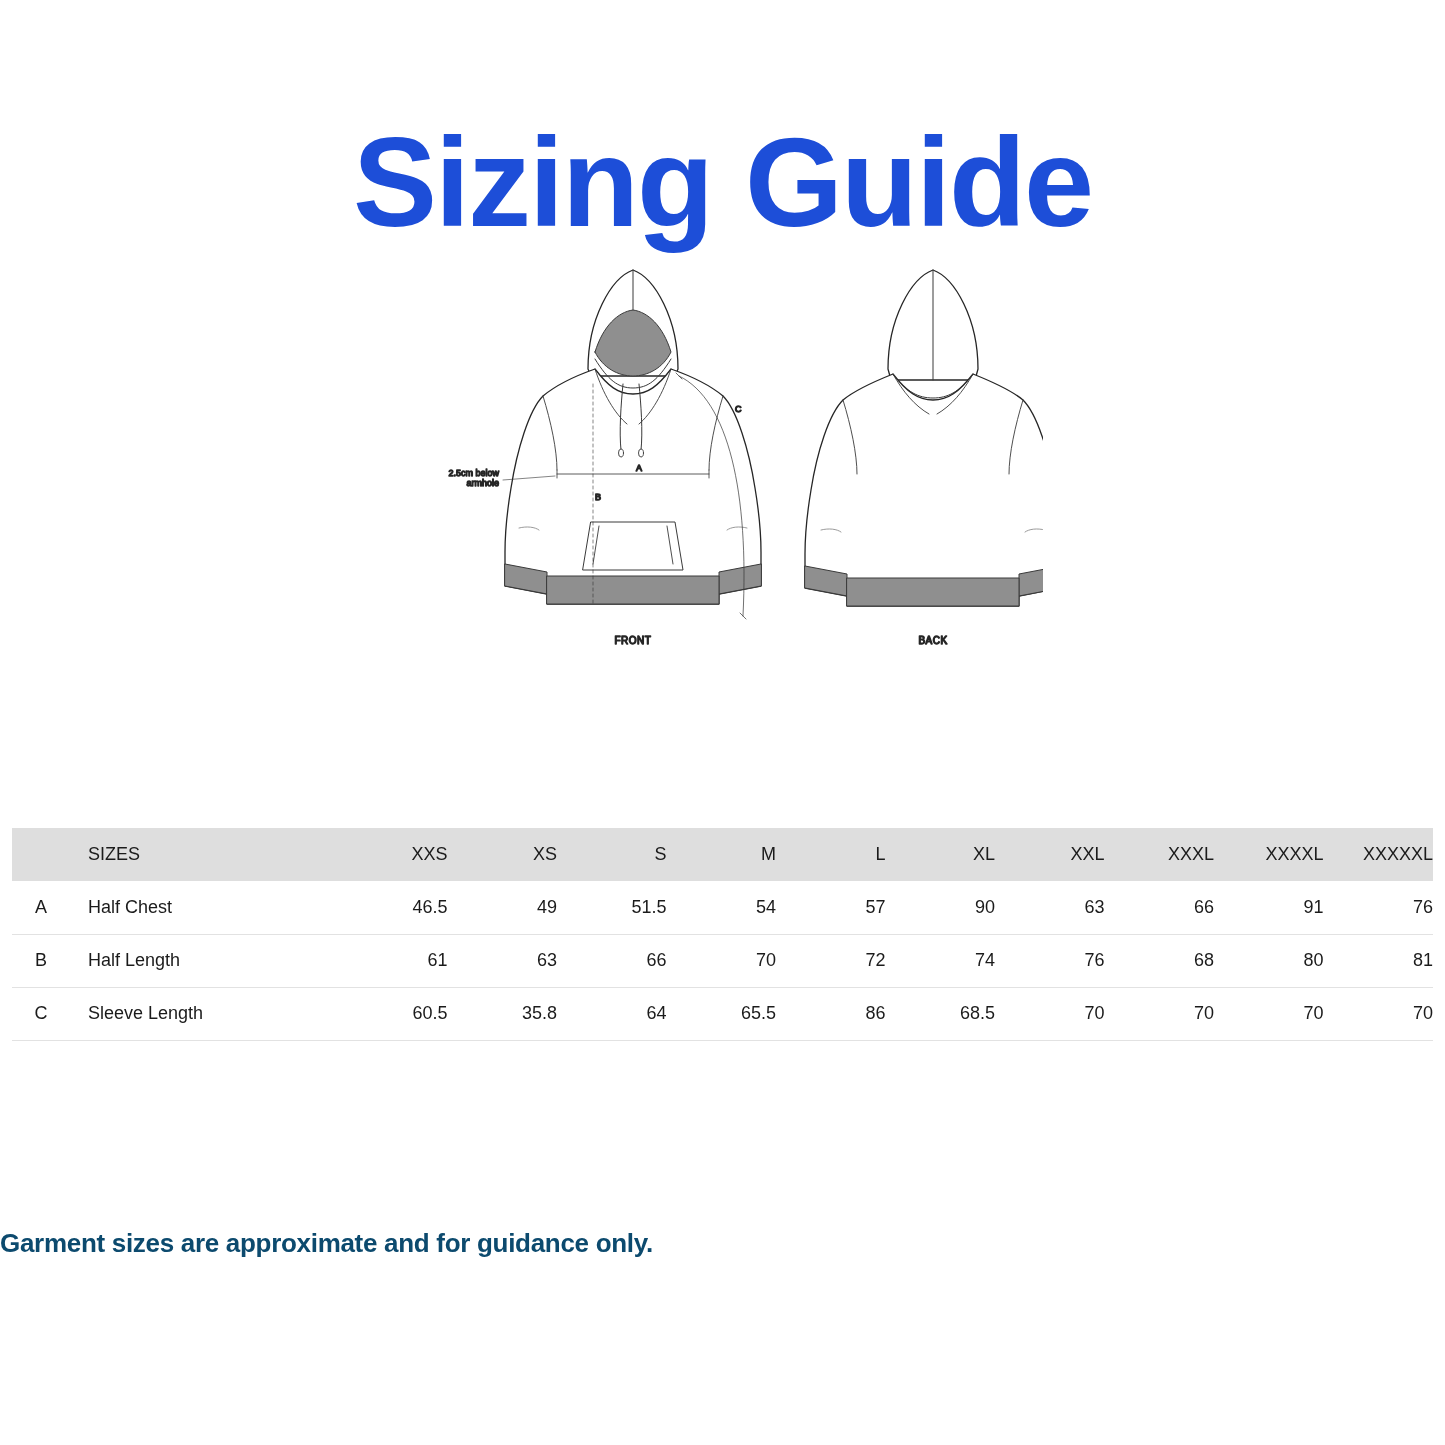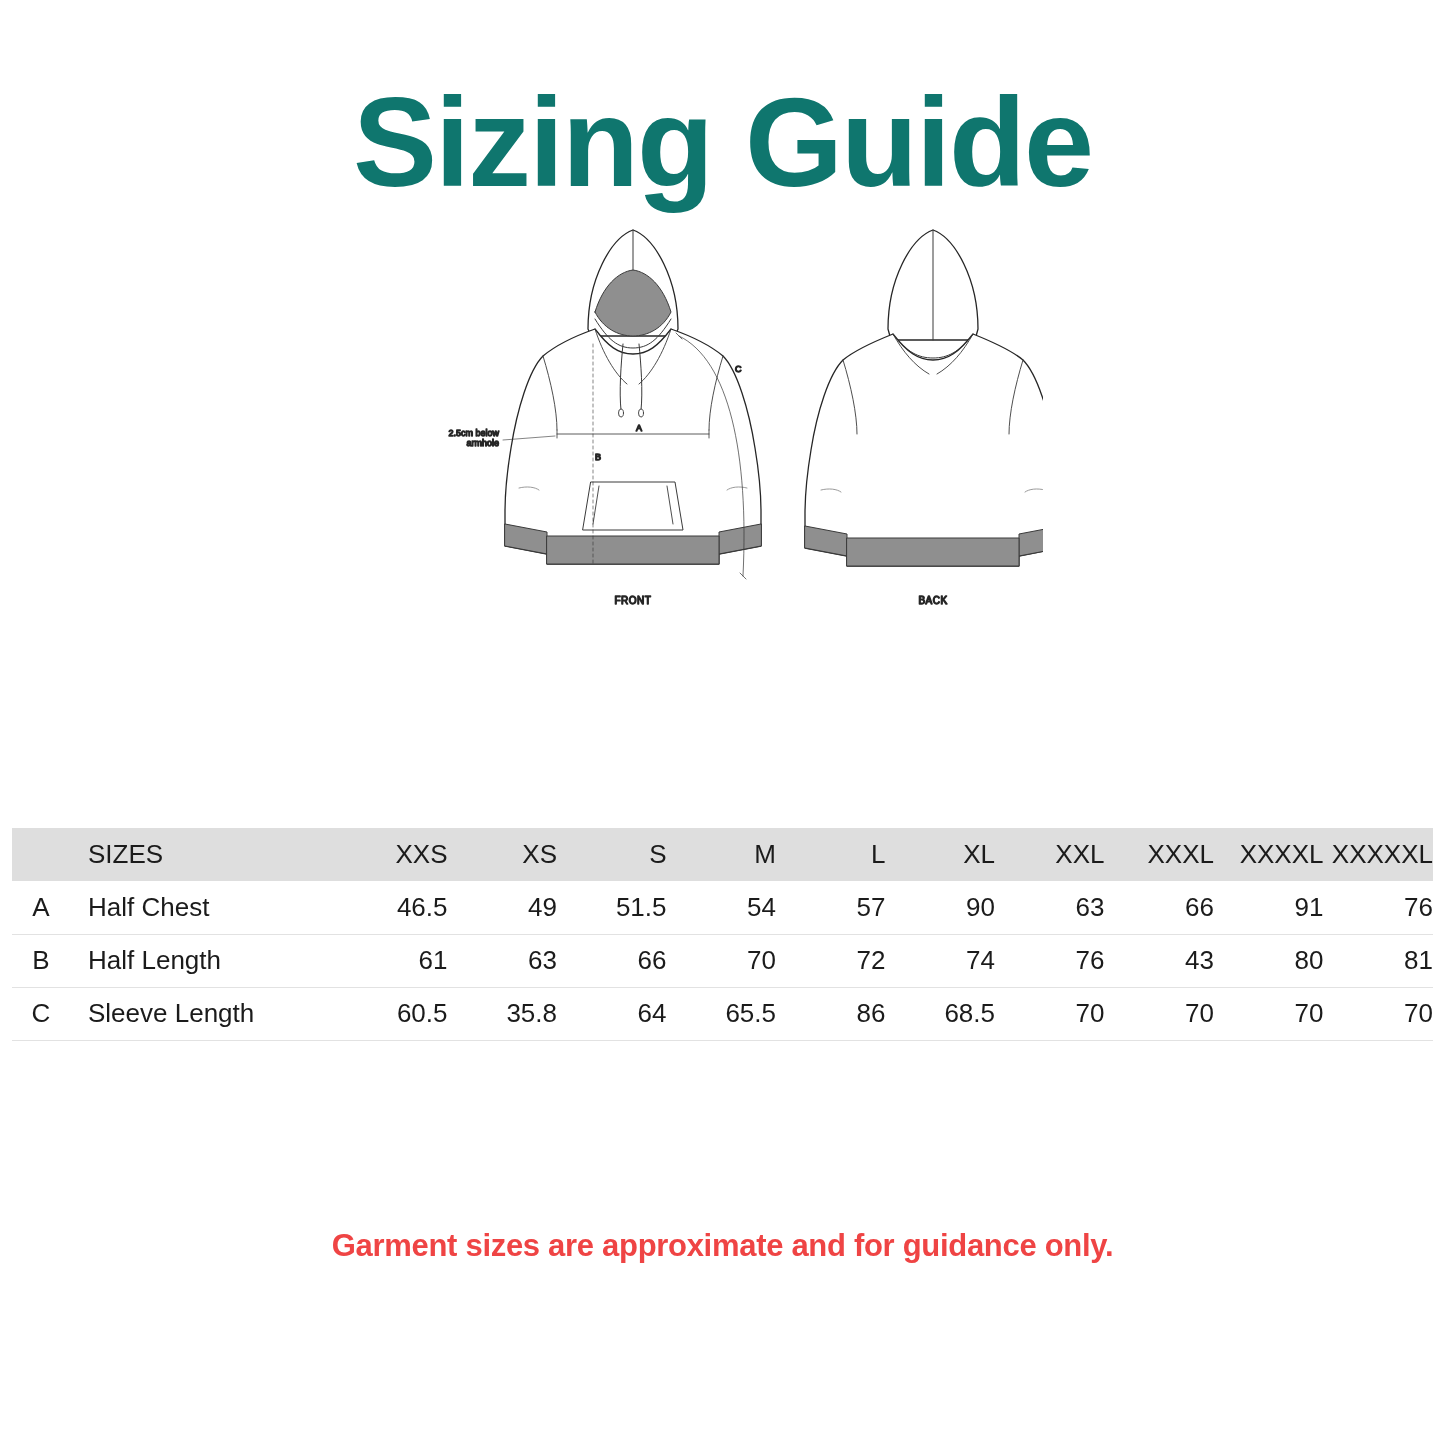--- a/index.html
+++ b/index.html
@@ -24,22 +24,22 @@
   }
 
   
   .title {
     text-align: center;
     font-size: 126px;
     font-weight: bold;
     letter-spacing: -2px;
     line-height: 1;
     margin: 0;
-    padding-top: 80px;
-    color: #0f766e;
+    padding-top: 120px;
+    color: #1d4ed8;
   }
 
   
   .illustration {
     width: 1445px;
     height: 400px;
     margin-top: 18px;
     position: relative;
   }
   .illustration svg {
@@ -54,21 +54,21 @@
     left: 12px;
     width: 1421px;
   }
   table.size-table {
     border-collapse: collapse;
     width: 1421px;
     table-layout: fixed;
   }
   table.size-table th,
   table.size-table td {
-    font-size: 26px;
+    font-size: 18px;
     font-weight: normal;
     color: #1b1b1b;
     padding: 0;
     height: 53px;
     vertical-align: middle;
   }
   thead tr {
     background: #dedede;
   }
   thead th {
@@ -87,24 +87,24 @@
   tbody td {
     height: 54px;
   }
 
   
   .footnote {
     position: absolute;
     top: 1228px;
     left: 0;
     width: 1445px;
-    text-align: center;
-    font-size: 31px;
+    text-align: left;
+    font-size: 26px;
     font-weight: bold;
-    color: #ef4444;
+    color: #0c4a6e;
     letter-spacing: -0.3px;
   }
 
   .tiny-label {
     font-size: 9px;
     fill: #333;
     font-family: "Liberation Sans", sans-serif;
   }
   .view-label {
     font-size: 10px;
@@ -273,21 +273,21 @@
         <tr>
           <td class="col-code">B</td>
           <td class="col-label">Half Length</td>
           <td class="col-val">61</td>
           <td class="col-val">63</td>
           <td class="col-val">66</td>
           <td class="col-val">70</td>
           <td class="col-val">72</td>
           <td class="col-val">74</td>
           <td class="col-val">76</td>
-          <td class="col-val">43</td>
+          <td class="col-val">68</td>
           <td class="col-val">80</td>
           <td class="col-val">81</td>
         </tr>
         <tr>
           <td class="col-code">C</td>
           <td class="col-label">Sleeve Length</td>
           <td class="col-val">60.5</td>
           <td class="col-val">35.8</td>
           <td class="col-val">64</td>
           <td class="col-val">65.5</td>

